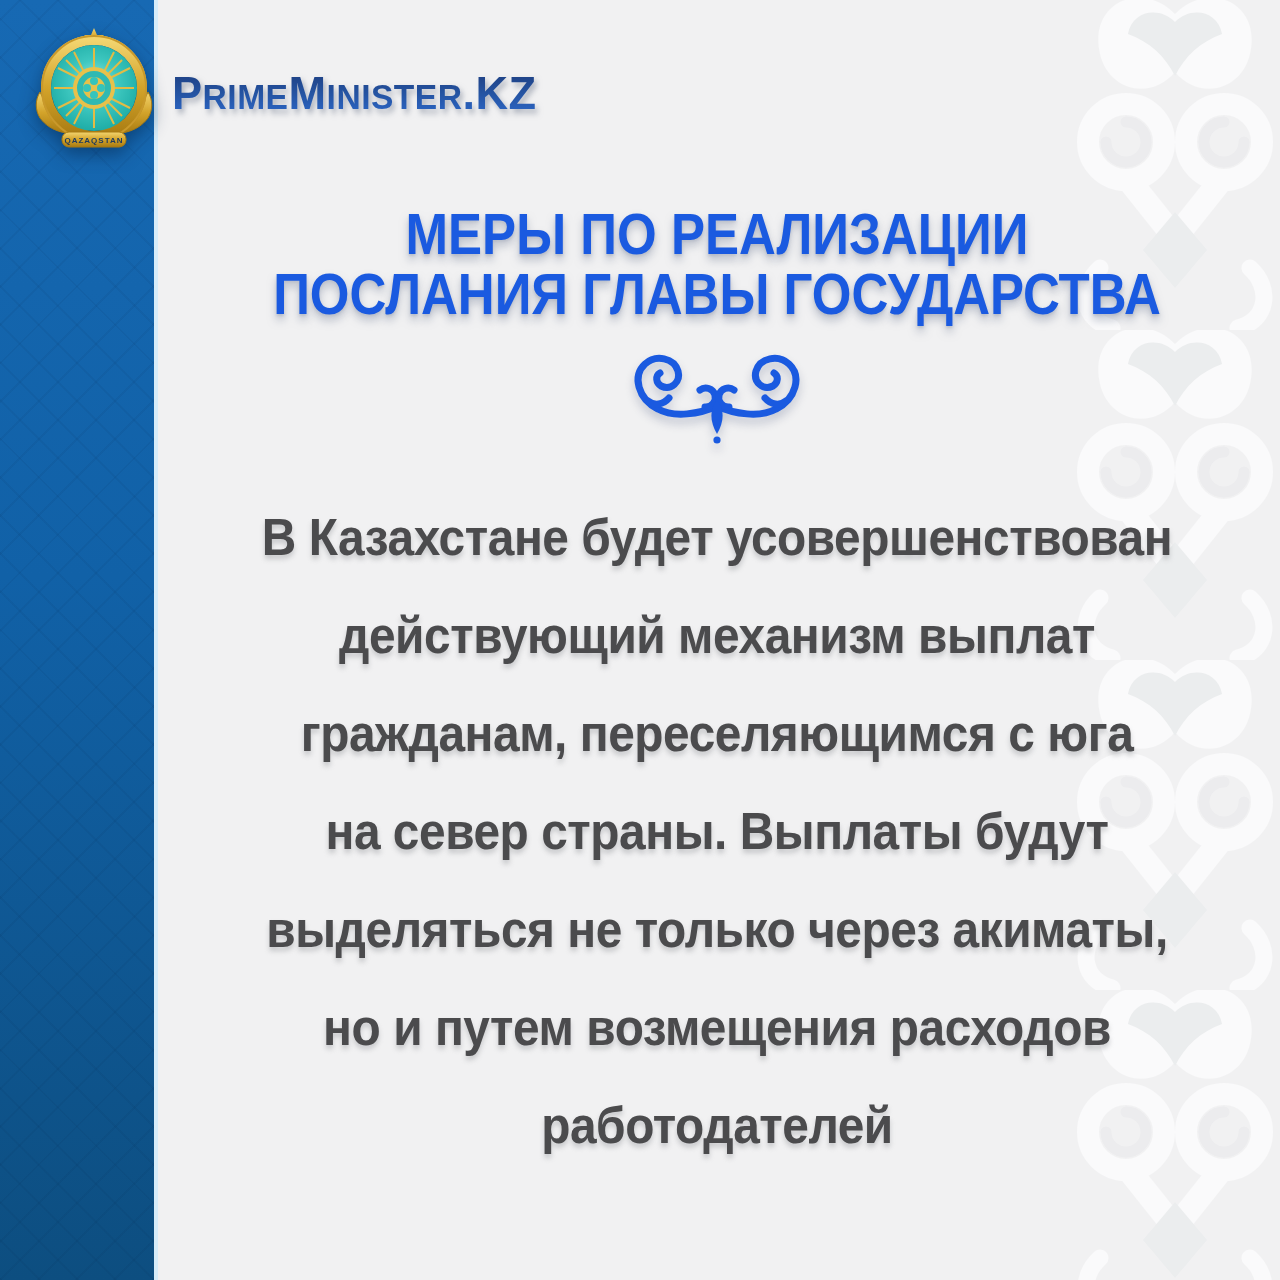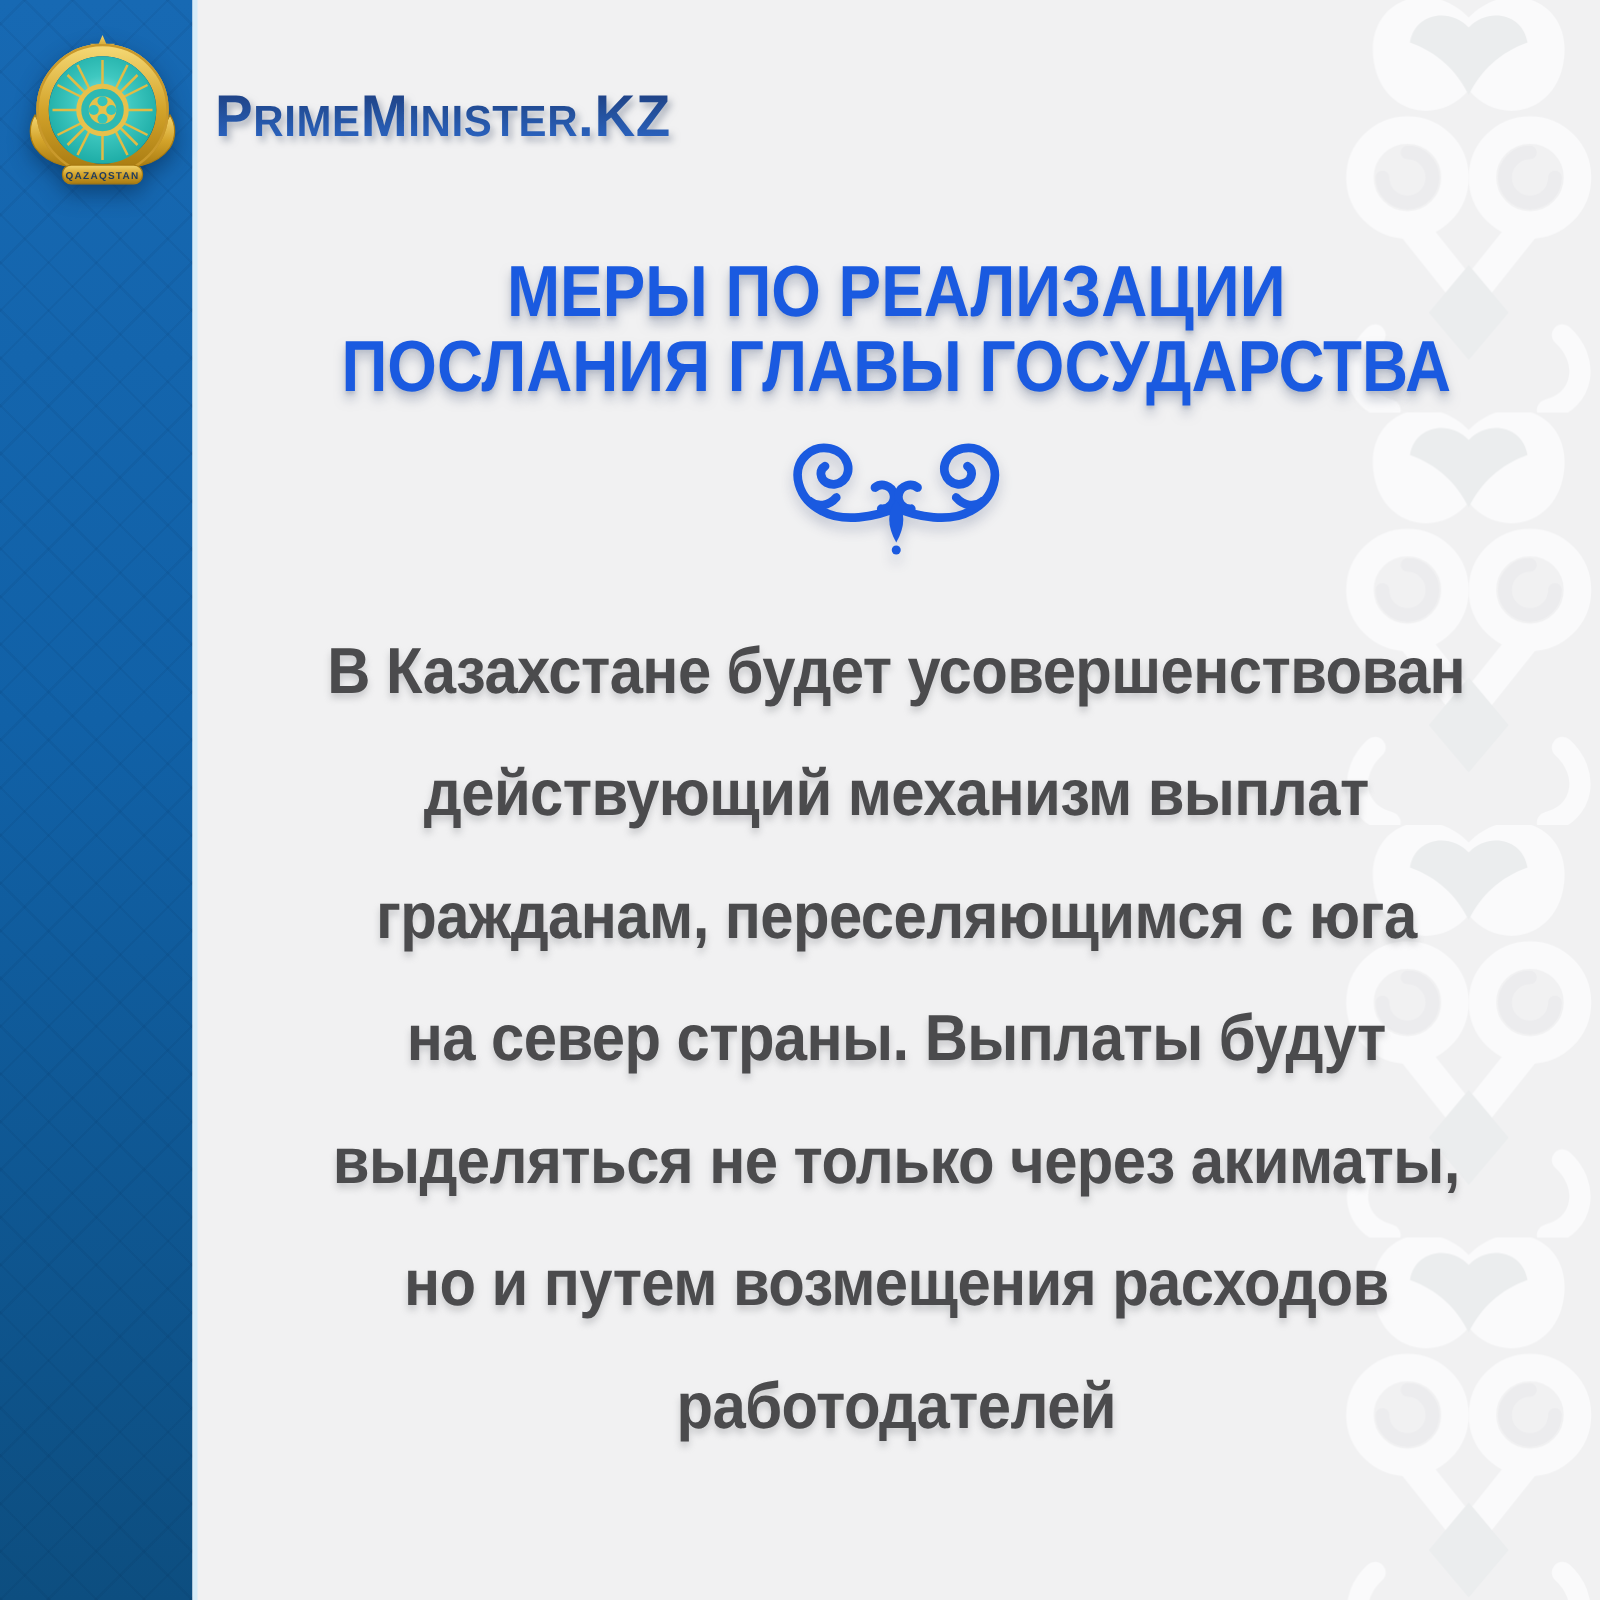--- a/index.html
+++ b/index.html
@@ -24,21 +24,21 @@
   .sidebar{
     position:absolute;left:0;top:0;bottom:0;width:154px;
     background-image:
       repeating-linear-gradient(45deg, rgba(0,25,60,.06) 0 2px, rgba(0,0,0,0) 2px 27px),
       repeating-linear-gradient(-45deg, rgba(0,25,60,.06) 0 2px, rgba(0,0,0,0) 2px 27px),
       linear-gradient(180deg,#1769b3 0%, #1161a7 45%, #0d4e80 100%);
     border-right:4px solid #d6ecf9;
   }
 
   
-  .emblem{position:absolute;left:20px;top:26px;width:124px;height:132px;text-decoration:underline;}
+  .emblem{position:absolute;left:32px;top:26px;width:124px;height:132px;text-decoration:underline;}
   .emblem svg{filter:drop-shadow(0 7px 9px rgba(0,25,55,.45));}
 
   
   .logotext{
     position:absolute;left:172px;top:60px;height:66px;
     display:flex;align-items:baseline;white-space:nowrap;
     font-weight:bold;letter-spacing:.5px;
     transform:scaleX(.96);transform-origin:left center;
     color:#1d4fa8;
     filter:drop-shadow(3px 4px 3px rgba(110,120,140,.5));

